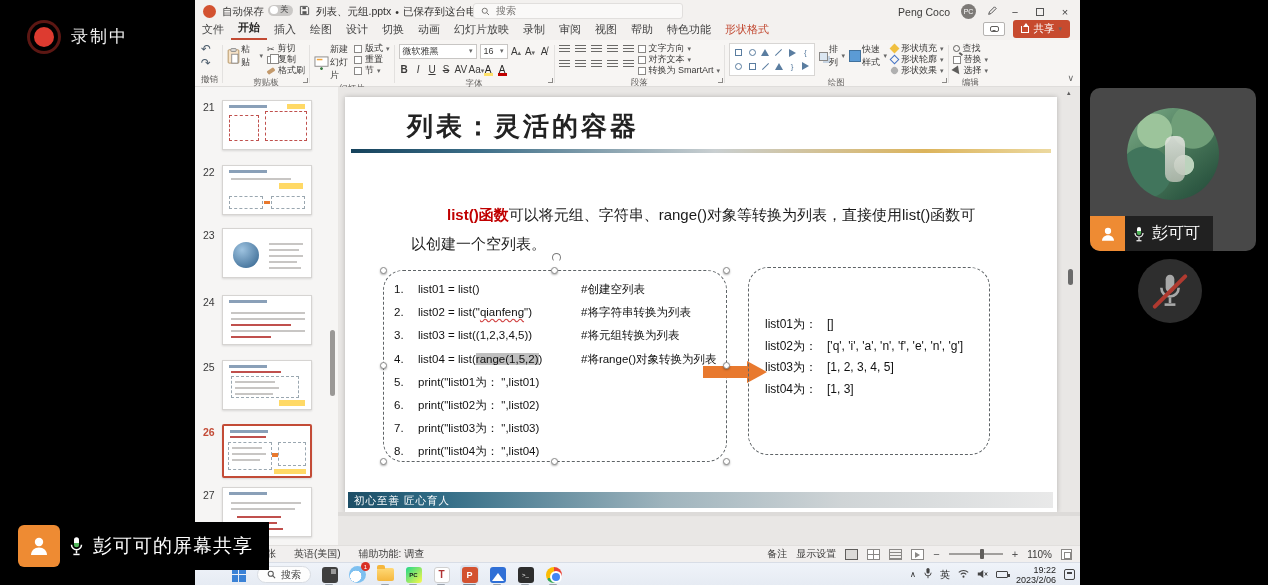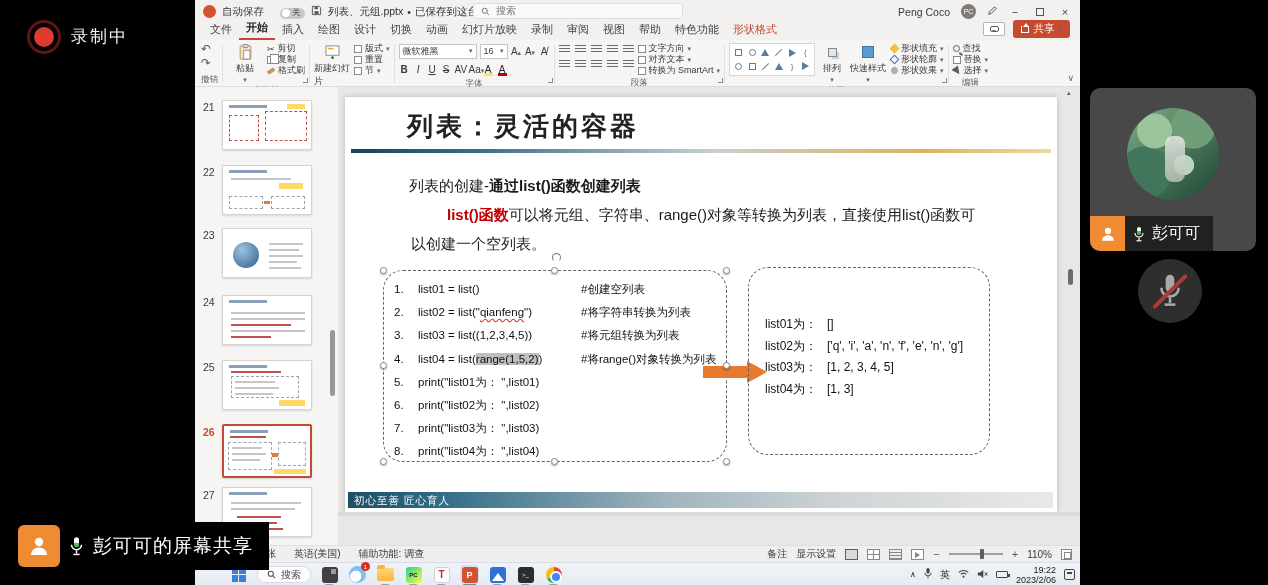--- a/index.html
+++ b/index.html
@@ -43,41 +43,41 @@
   #share-overlay .pbadge { width:42px; height:42px; border-radius:6px; }
   #share-overlay-label { color:#fff; font-size:19px; letter-spacing:1px; }
 
   
   #ppt { position:absolute; left:195px; top:0; width:885px; height:585px; background:#e9e7e5; z-index:1; }
 
   
   #titlebar { position:absolute; left:0; top:0; width:100%; height:23px; background:#f3f1ef;
               display:flex; align-items:center; font-size:10.5px; color:#3b3a39; }
   #app-icon { width:13px; height:13px; border-radius:50%; background:#d35230; margin:0 6px 0 8px; }
-  #autosave { display:flex; align-items:flex-end; gap:16px; }
+  #autosave { display:flex; align-items:flex-start; gap:4px; }
   #autosave-pill { width:25px; height:11px; border-radius:6px; background:#cac8c6; display:flex;
                    align-items:center; gap:2px; padding:0 2px; }
   #autosave-knob { width:8px; height:8px; border-radius:50%; background:#fff; }
   #autosave-state { font-size:8.5px; color:#444; }
   #save-ico { margin:0 6px; }
   #doc-title { display:flex; gap:4px; align-items:center; color:#323130; }
   #doc-title .caret { font-size:8px; color:#666; }
   #tb-search { position:absolute; left:278px; top:3px; width:210px; height:16px; background:#faf9f8;
                border:1px solid #e1dfdd; border-radius:3px; display:flex; align-items:center; gap:6px;
                padding:0 7px; color:#767472; font-size:10px; }
   #tb-right { position:absolute; right:8px; top:0; height:23px; display:flex; align-items:center; gap:11px; }
   #tb-user { font-size:10.5px; color:#3b3a39; }
   #tb-avatar { width:15px; height:15px; border-radius:50%; background:#7d7a77; color:#fff; font-size:7px;
                display:flex; align-items:center; justify-content:center; }
   .winctl { font-size:11px; color:#444; width:14px; text-align:center; }
   #btn-max i { display:block; width:8px; height:8px; border:1px solid #555; margin:0 auto; }
 
   
   #tabrow { position:absolute; left:0; top:23px; width:100%; height:17px; background:#f3f1ef;
-            display:flex; align-items:flex-end; padding-left:8px; font-size:11px; color:#444; }
+            display:flex; align-items:flex-end; padding-left:0; font-size:11px; color:#444; }
   .rtab { padding:0 7px 3px; cursor:default; }
   .rtab.active { color:#242322; border-bottom:2.5px solid var(--accent-tab); font-weight:bold; }
   .rtab.contextual { color:var(--accent-tab); }
   #tabrow-right { position:absolute; right:10px; bottom:2px; display:flex; align-items:center; gap:8px; }
   #comment-btn { width:22px; height:14px; border:1px solid #b5b3b1; border-radius:2px; background:#fff;
                  display:flex; align-items:center; justify-content:center; }
   .bbl { width:9px; height:6px; border:1px solid #605e5c; border-radius:2px; position:relative; }
   .bbl::after { content:""; position:absolute; left:1px; bottom:-3px; border:2px solid transparent;
                 border-top-color:#605e5c; }
   #share-btn { background:var(--share-button); color:#fff; border-radius:3px; font-size:10.5px;
@@ -89,21 +89,21 @@
 
   
   #ribbon { position:absolute; left:0; top:40px; width:100%; height:47px; background:#f7f5f3;
             border-bottom:1px solid #dfdddb; display:flex; align-items:stretch; padding:2px 2px 0; }
   .rgroup { display:flex; flex-direction:column; padding:0 4px; position:relative; }
   .rgroup .gcontent { flex:1; display:flex; gap:4px; align-items:flex-start; padding-top:1px; }
   .glabel { height:13px; line-height:12px; text-align:center; font-size:8.5px; color:#605e5c; }
   .glaunch { position:absolute; right:1px; bottom:3px; width:5px; height:5px;
              border-right:1px solid #8a8886; border-bottom:1px solid #8a8886; }
   .rdiv { width:1px; background:#e3e1df; margin:3px 0; }
-  .bigbtn { display:flex; flex-direction:column; align-items:center; width:36px; font-size:9px;
+  .bigbtn { display:flex; flex-direction:row; align-items:center; width:36px; font-size:9px;
             color:#3b3a39; gap:1px; }
   .bigbtn .bico { height:18px; display:flex; align-items:center; }
   .minicol { display:flex; flex-direction:column; justify-content:space-between; height:33px; }
   .minirow { display:flex; align-items:center; gap:3px; font-size:9px; color:#3b3a39; height:11px; white-space:nowrap; }
   .caret { font-size:7px; color:#666; }
   .sq { display:inline-block; width:8px; height:8px; border:1px solid #8a8886; background:#fff; position:relative; }
   .sq.copy::after { content:""; position:absolute; left:2px; top:-3px; width:7px; height:8px;
                     border:1px solid #8a8886; background:#fff; }
   .brush { display:inline-block; width:8px; height:4px; background:#c49a6c; transform:rotate(-35deg); border-radius:1px; }
   .undo-ico { font-size:12px; color:#4a5a6a; line-height:13px; }
@@ -643,23 +643,20 @@
         <span class="tl red" style="left:14px;top:34px;width:40px;"></span>
         <span class="tl red" style="left:14px;top:40px;width:46px;"></span>
       </div>
       <span id="thumb-scroll"></span>
     </div>
 
     <div id="editor">
       <div id="slide">
         <div id="slide-title">列表：灵活的容器</div>
         <div id="title-bar-grad"></div>
-        <div id="subtitle">
-          <span>列表的创建-</span><b>通过list()函数创建列表</b>
-        </div>
         <div id="body1">
           <b>list()函数</b><span>可以将元组、字符串、range()对象等转换为列表，直接使用list()函数可</span>
         </div>
         <div id="body2">以创建一个空列表。</div>
 
         <span id="rotate-handle"></span>
 
         <div class="dashbox" id="codebox">
           <span class="hdl" style="left:-4px;top:-4px;"></span>
           <span class="hdl" style="left:calc(50% - 4px);top:-4px;"></span>

